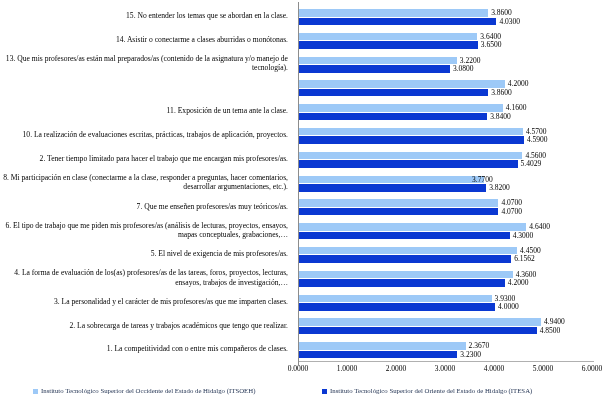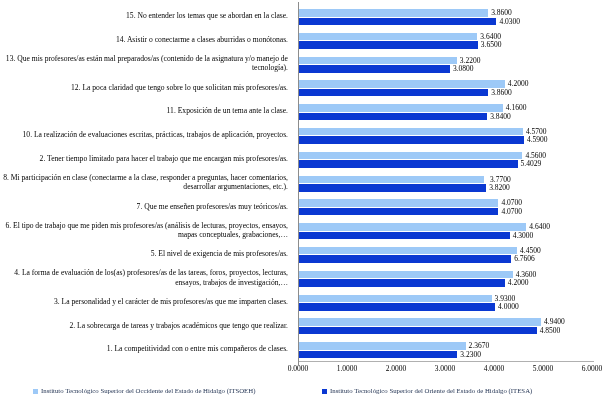--- a/index.html
+++ b/index.html
@@ -75,21 +75,20 @@
       <div class="row">
         <div class="cat">13. Que mis profesores/as están mal preparados/as (contenido de la asignatura y/o manejo de tecnología).</div>
         <div class="bars">
           <div class="bar s0" style="width: 157.78px; background: rgb(157, 201, 247);"></div>
           <span class="val s0" style="left: 160.78px;">3.2200</span>
           <div class="bar s1" style="width: 150.92px; background: rgb(10, 56, 210);"></div>
           <span class="val s1" style="left: 153.92px;">3.0800</span>
         </div>
       </div>
       <div class="row">
-        <div class="cat">12. La poca claridad que tengo sobre lo que solicitan mis profesores/as.</div>
         <div class="bars">
           <div class="bar s0" style="width: 205.8px; background: rgb(157, 201, 247);"></div>
           <span class="val s0" style="left: 208.8px;">4.2000</span>
           <div class="bar s1" style="width: 189.14px; background: rgb(10, 56, 210);"></div>
           <span class="val s1" style="left: 192.14px;">3.8600</span>
         </div>
       </div>
       <div class="row">
         <div class="cat">11. Exposición de un tema ante la clase.</div>
         <div class="bars">
@@ -114,21 +113,21 @@
           <div class="bar s0" style="width: 223.44px; background: rgb(157, 201, 247);"></div>
           <span class="val s0" style="left: 226.44px;">4.5600</span>
           <div class="bar s1" style="width: 218.54px; background: rgb(10, 56, 210);"></div>
           <span class="val s1" style="left: 221.54px;">5.4029</span>
         </div>
       </div>
       <div class="row">
         <div class="cat">8. Mi participación en clase (conectarme a la clase, responder a preguntas, hacer comentarios, desarrollar argumentaciones, etc.).</div>
         <div class="bars">
           <div class="bar s0" style="width: 184.73px; background: rgb(157, 201, 247);"></div>
-          <span class="val s0" style="left: 191px;">3.7700</span>
+          <span class="val s0" style="left: 173px;">3.7700</span>
           <div class="bar s1" style="width: 187.18px; background: rgb(10, 56, 210);"></div>
           <span class="val s1" style="left: 190.18px;">3.8200</span>
         </div>
       </div>
       <div class="row">
         <div class="cat">7. Que me enseñen profesores/as muy teóricos/as.</div>
         <div class="bars">
           <div class="bar s0" style="width: 199.43px; background: rgb(157, 201, 247);"></div>
           <span class="val s0" style="left: 202.43px;">4.0700</span>
           <div class="bar s1" style="width: 199.43px; background: rgb(10, 56, 210);"></div>
@@ -143,21 +142,21 @@
           <div class="bar s1" style="width: 210.7px; background: rgb(10, 56, 210);"></div>
           <span class="val s1" style="left: 213.7px;">4.3000</span>
         </div>
       </div>
       <div class="row">
         <div class="cat">5. El nivel de exigencia de mis profesores/as.</div>
         <div class="bars">
           <div class="bar s0" style="width: 218.05px; background: rgb(157, 201, 247);"></div>
           <span class="val s0" style="left: 221.05px;">4.4500</span>
           <div class="bar s1" style="width: 212.17px; background: rgb(10, 56, 210);"></div>
-          <span class="val s1" style="left: 215.17px;">6.7606</span>
+          <span class="val s1" style="left: 215.17px;">6.1562</span>
         </div>
       </div>
       <div class="row">
         <div class="cat">4. La forma de evaluación de los(as) profesores/as de las tareas, foros, proyectos, lecturas, ensayos, trabajos de investigación,…</div>
         <div class="bars">
           <div class="bar s0" style="width: 213.64px; background: rgb(157, 201, 247);"></div>
           <span class="val s0" style="left: 216.64px;">4.3600</span>
           <div class="bar s1" style="width: 205.8px; background: rgb(10, 56, 210);"></div>
           <span class="val s1" style="left: 208.8px;">4.2000</span>
         </div>

